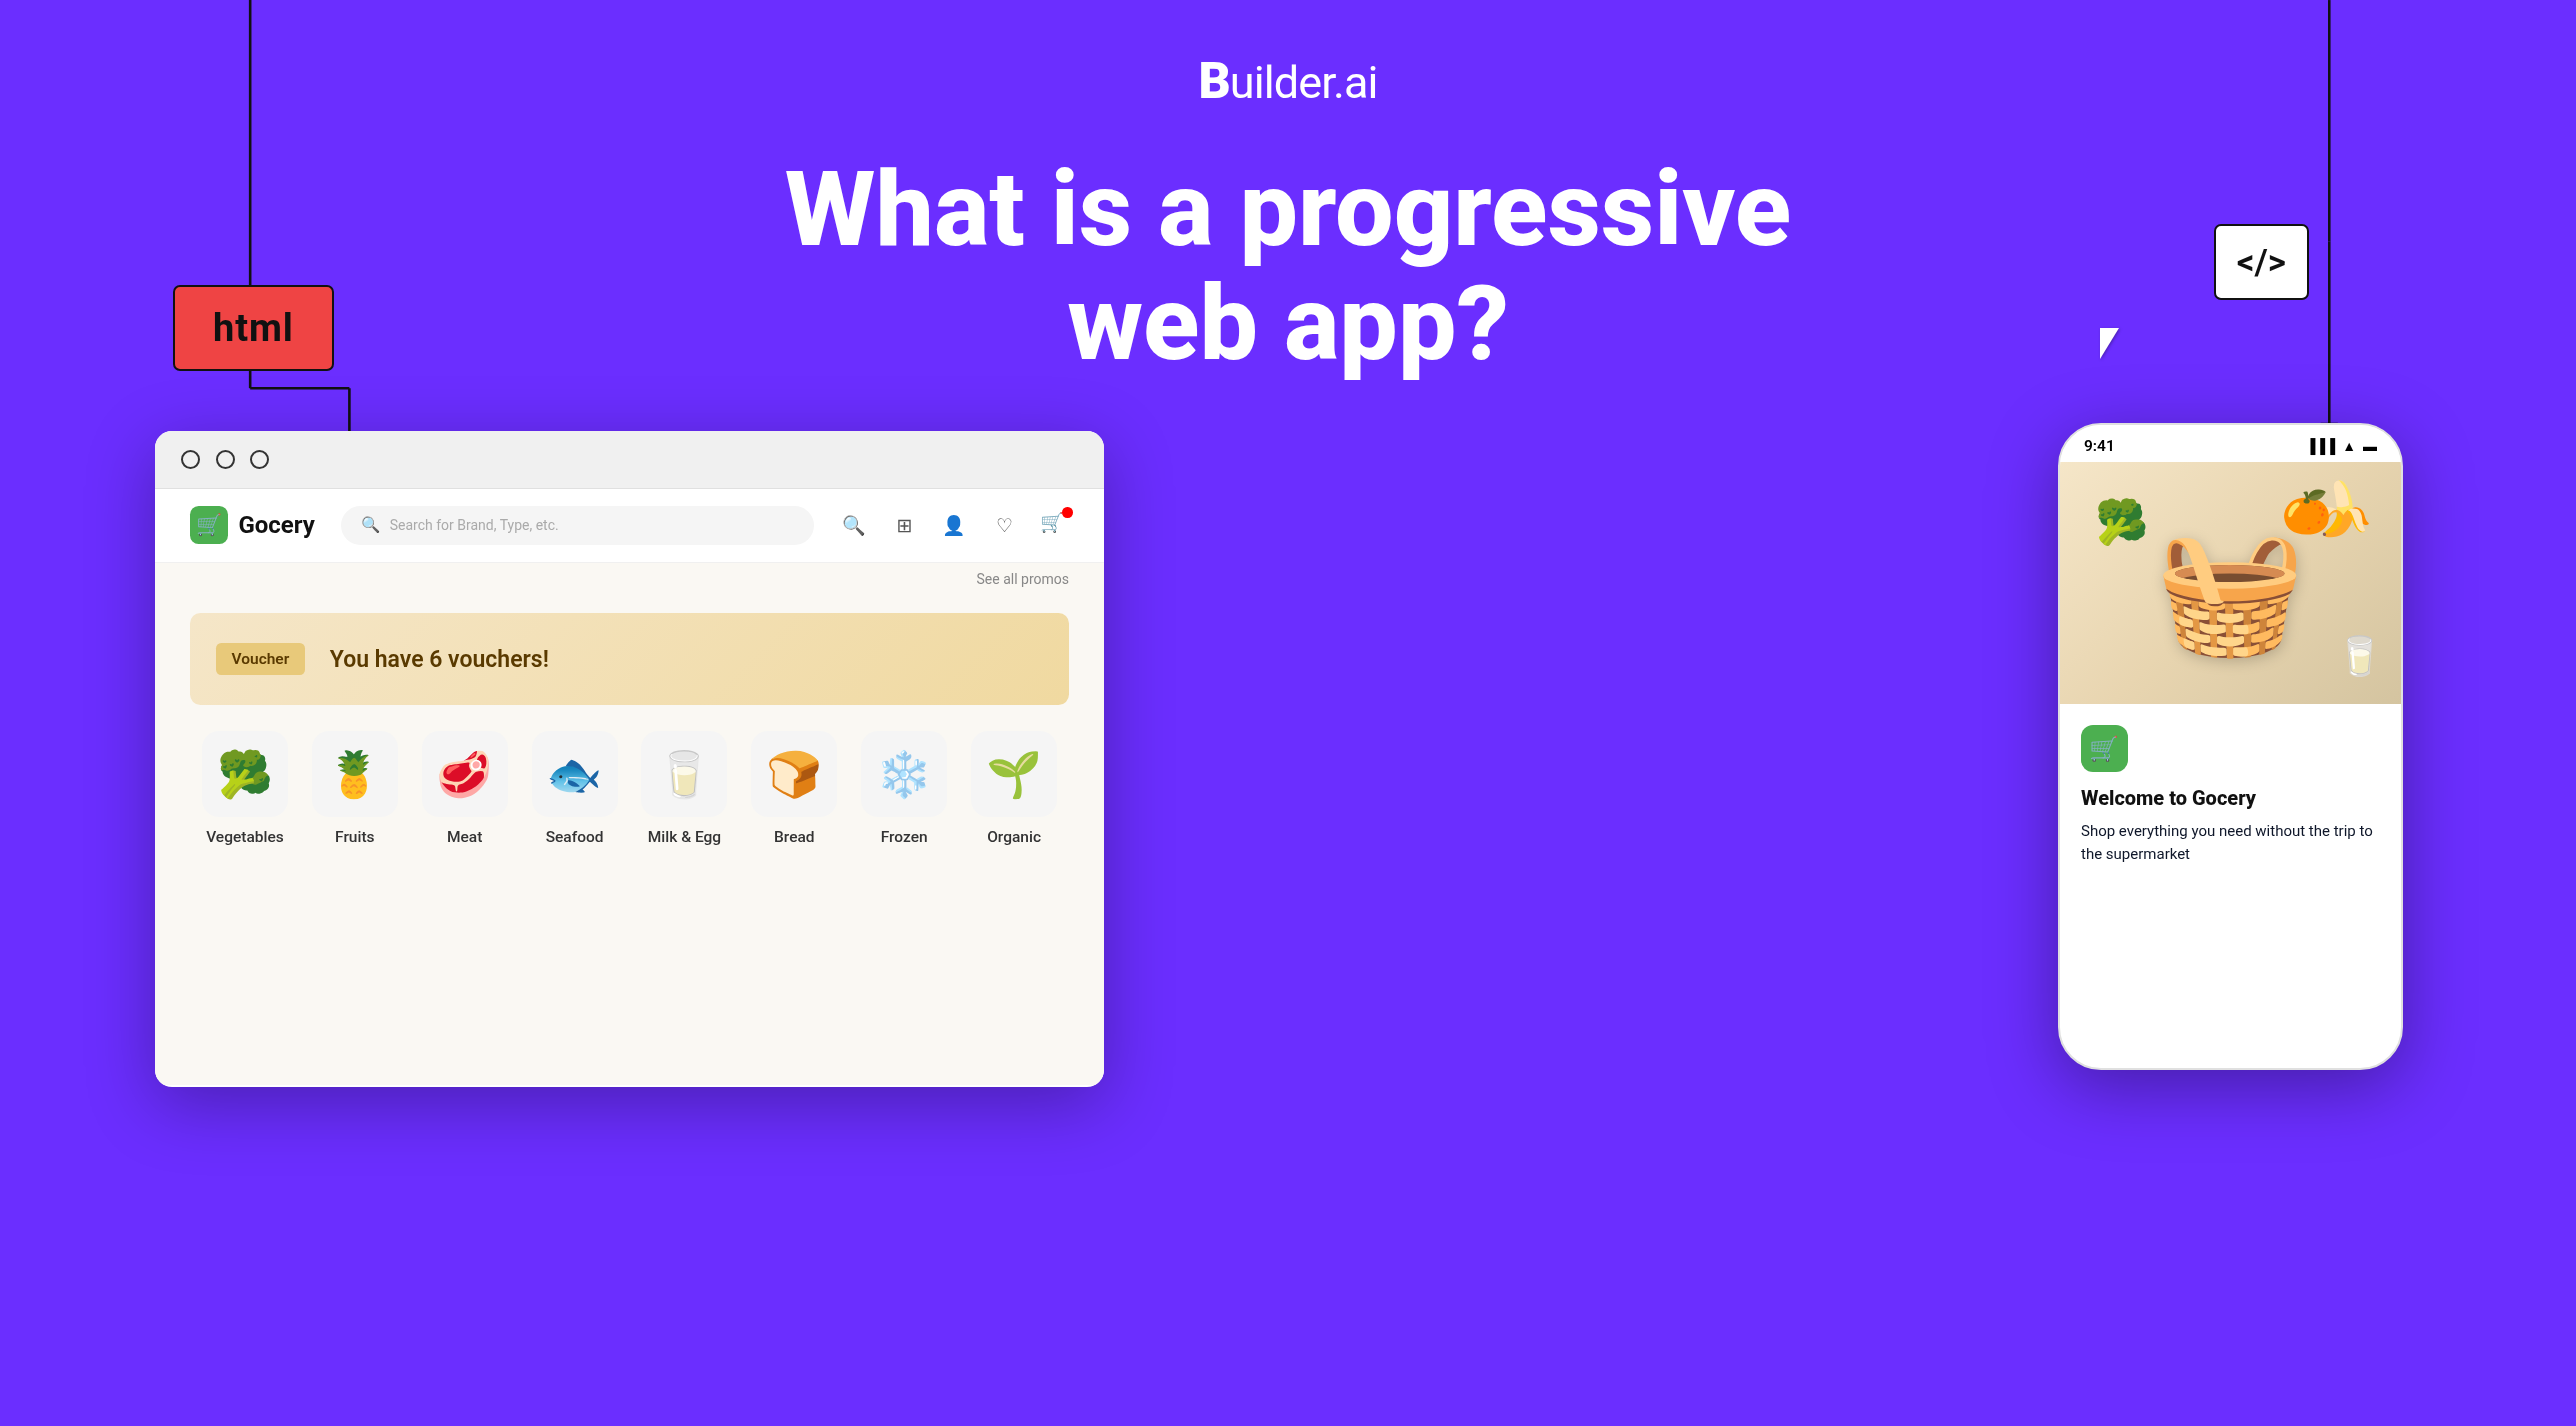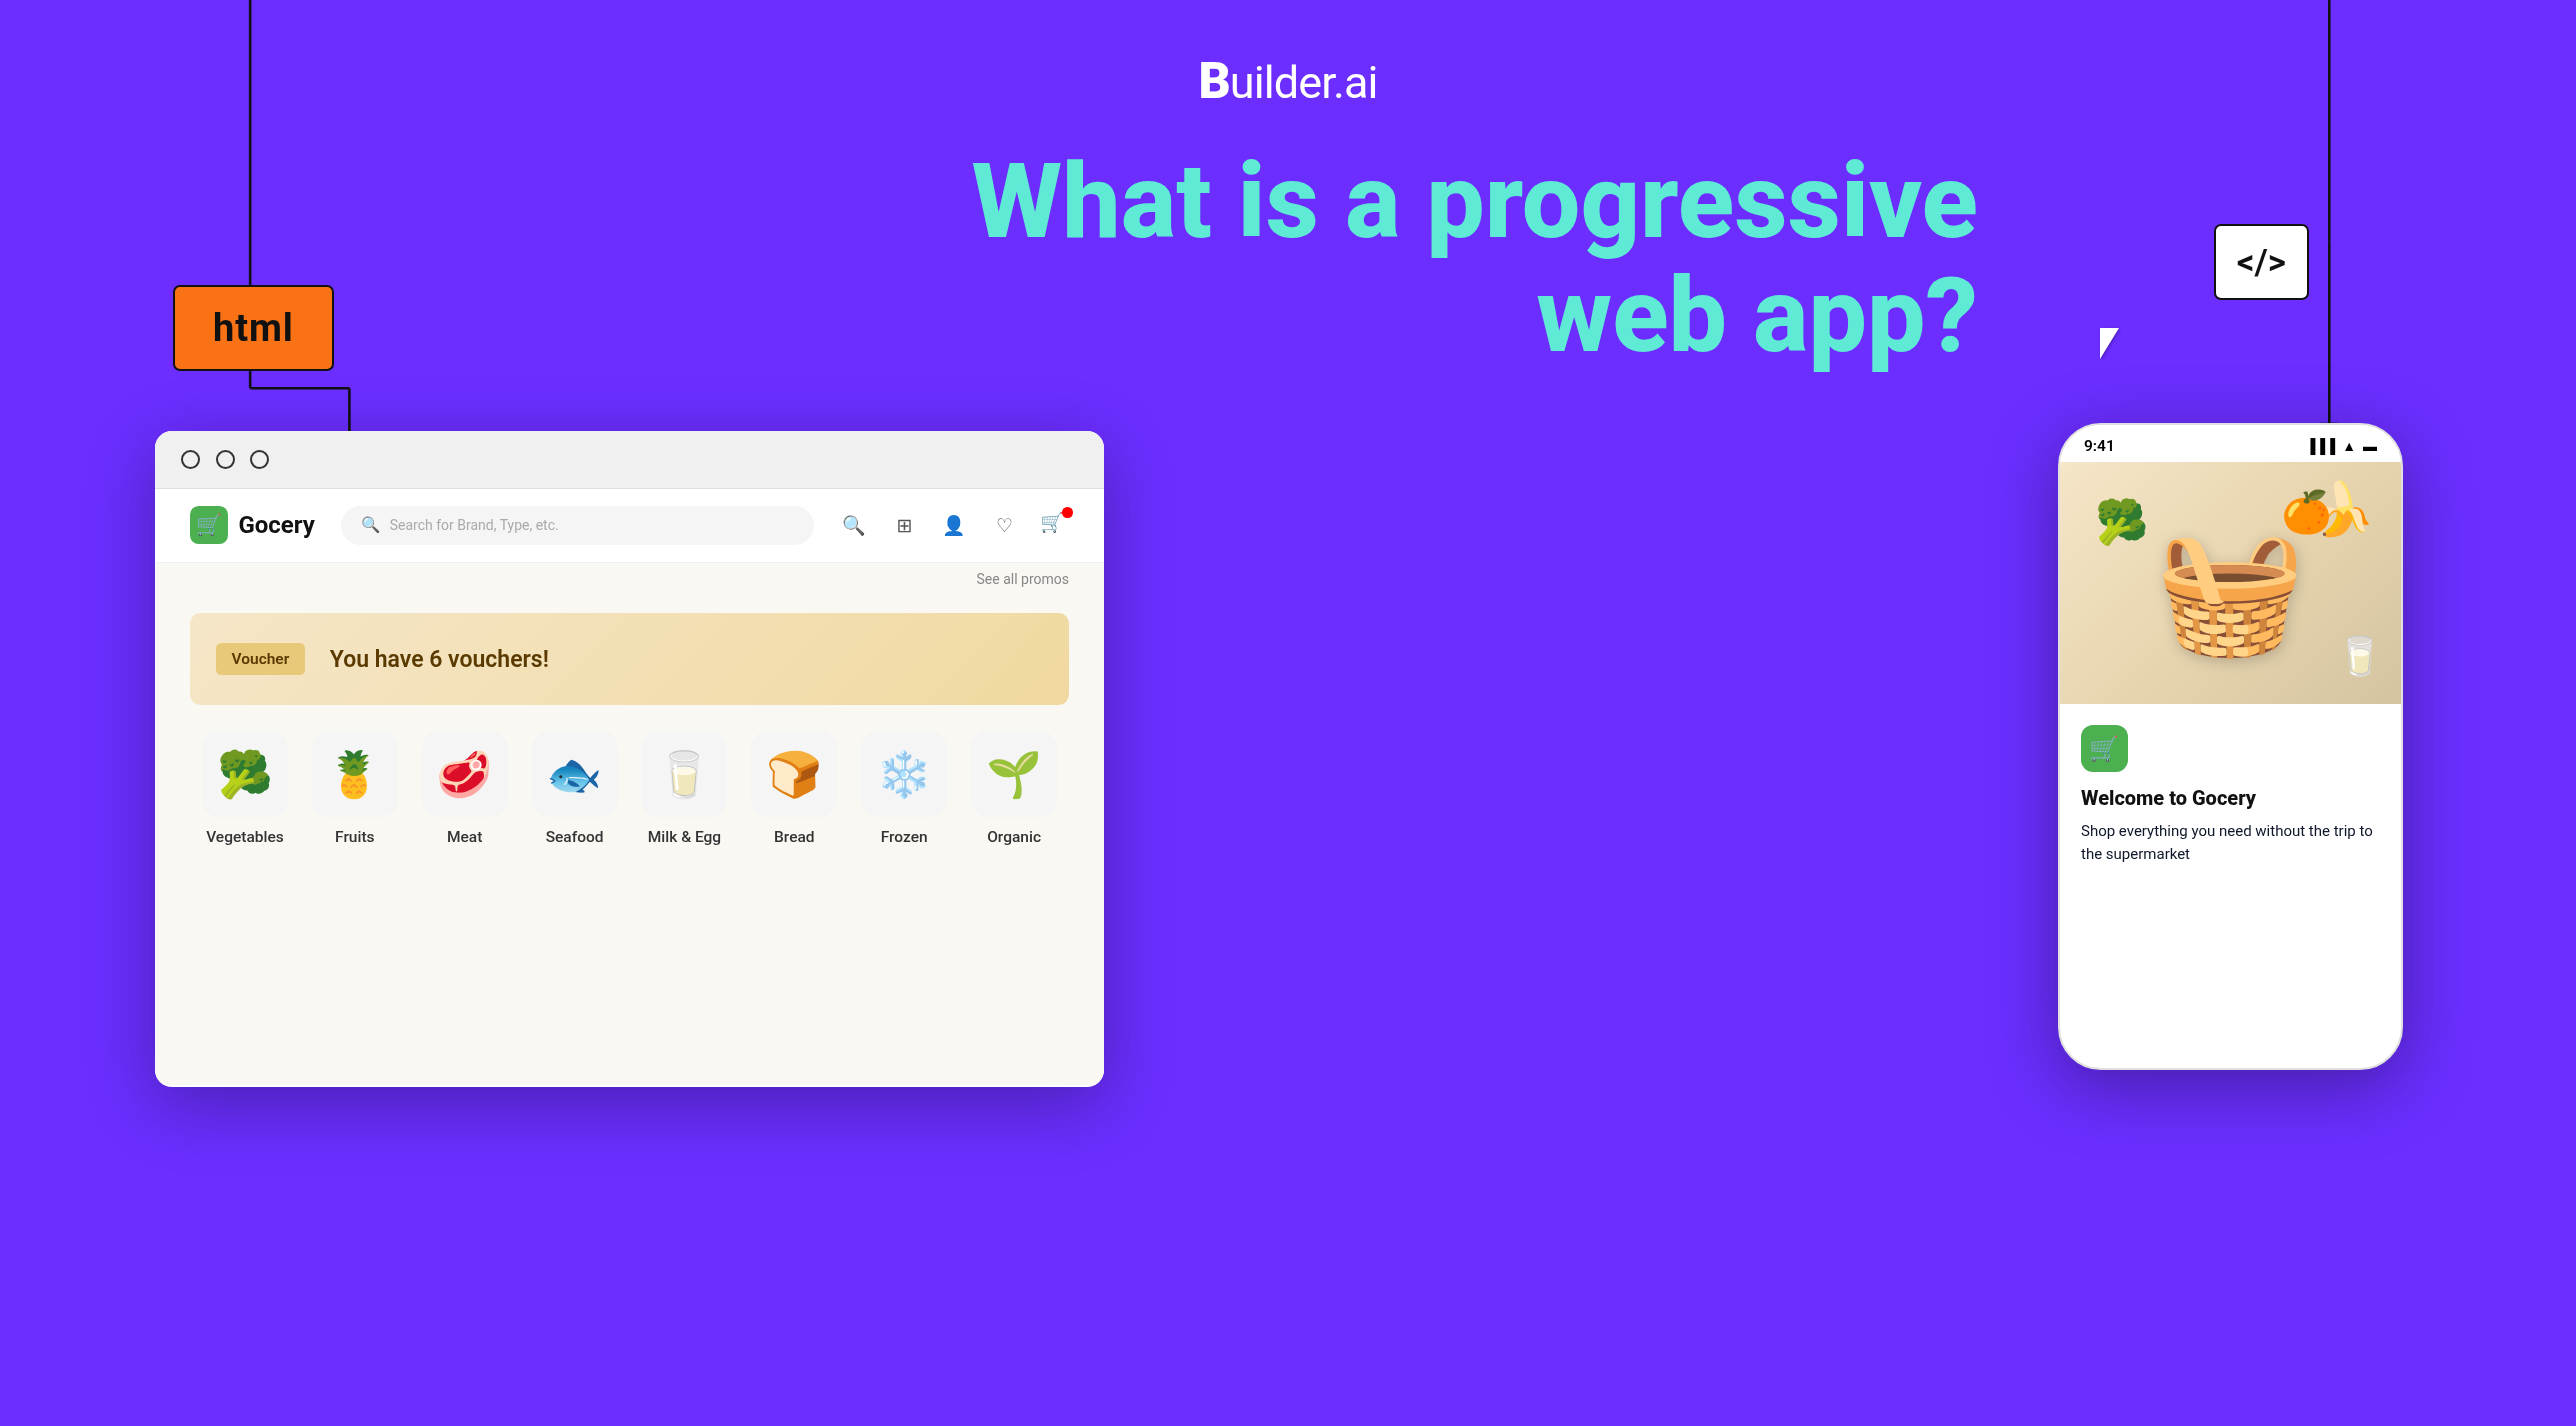--- a/index.html
+++ b/index.html
@@ -30,38 +30,38 @@
       letter-spacing: -0.9px;
     }
     .logo-b {
       font-weight: 900;
       font-size: 50px;
     }
 
     
     .main-heading {
       position: absolute;
-      top: 145px;
+      top: 153px;
       left: 50%;
       transform: translateX(-50%);
-      text-align: right;
-      color: #5eead4;
+      text-align: center;
+      color: #ffffff;
       font-size: 104px;
       font-weight: 800;
       line-height: 1.1;
       white-space: nowrap;
       width: 1380px;
     }
 
     
     .html-badge {
       position: absolute;
       top: 285px;
       left: 173px;
-      background: #f97316;
+      background: #ef4444;
       border: 2.6px solid #111;
       border-radius: 7px;
       padding: 19px 38px;
       font-size: 38px;
       font-weight: 700;
       color: #111;
       letter-spacing: 0.9px;
     }
 
     

